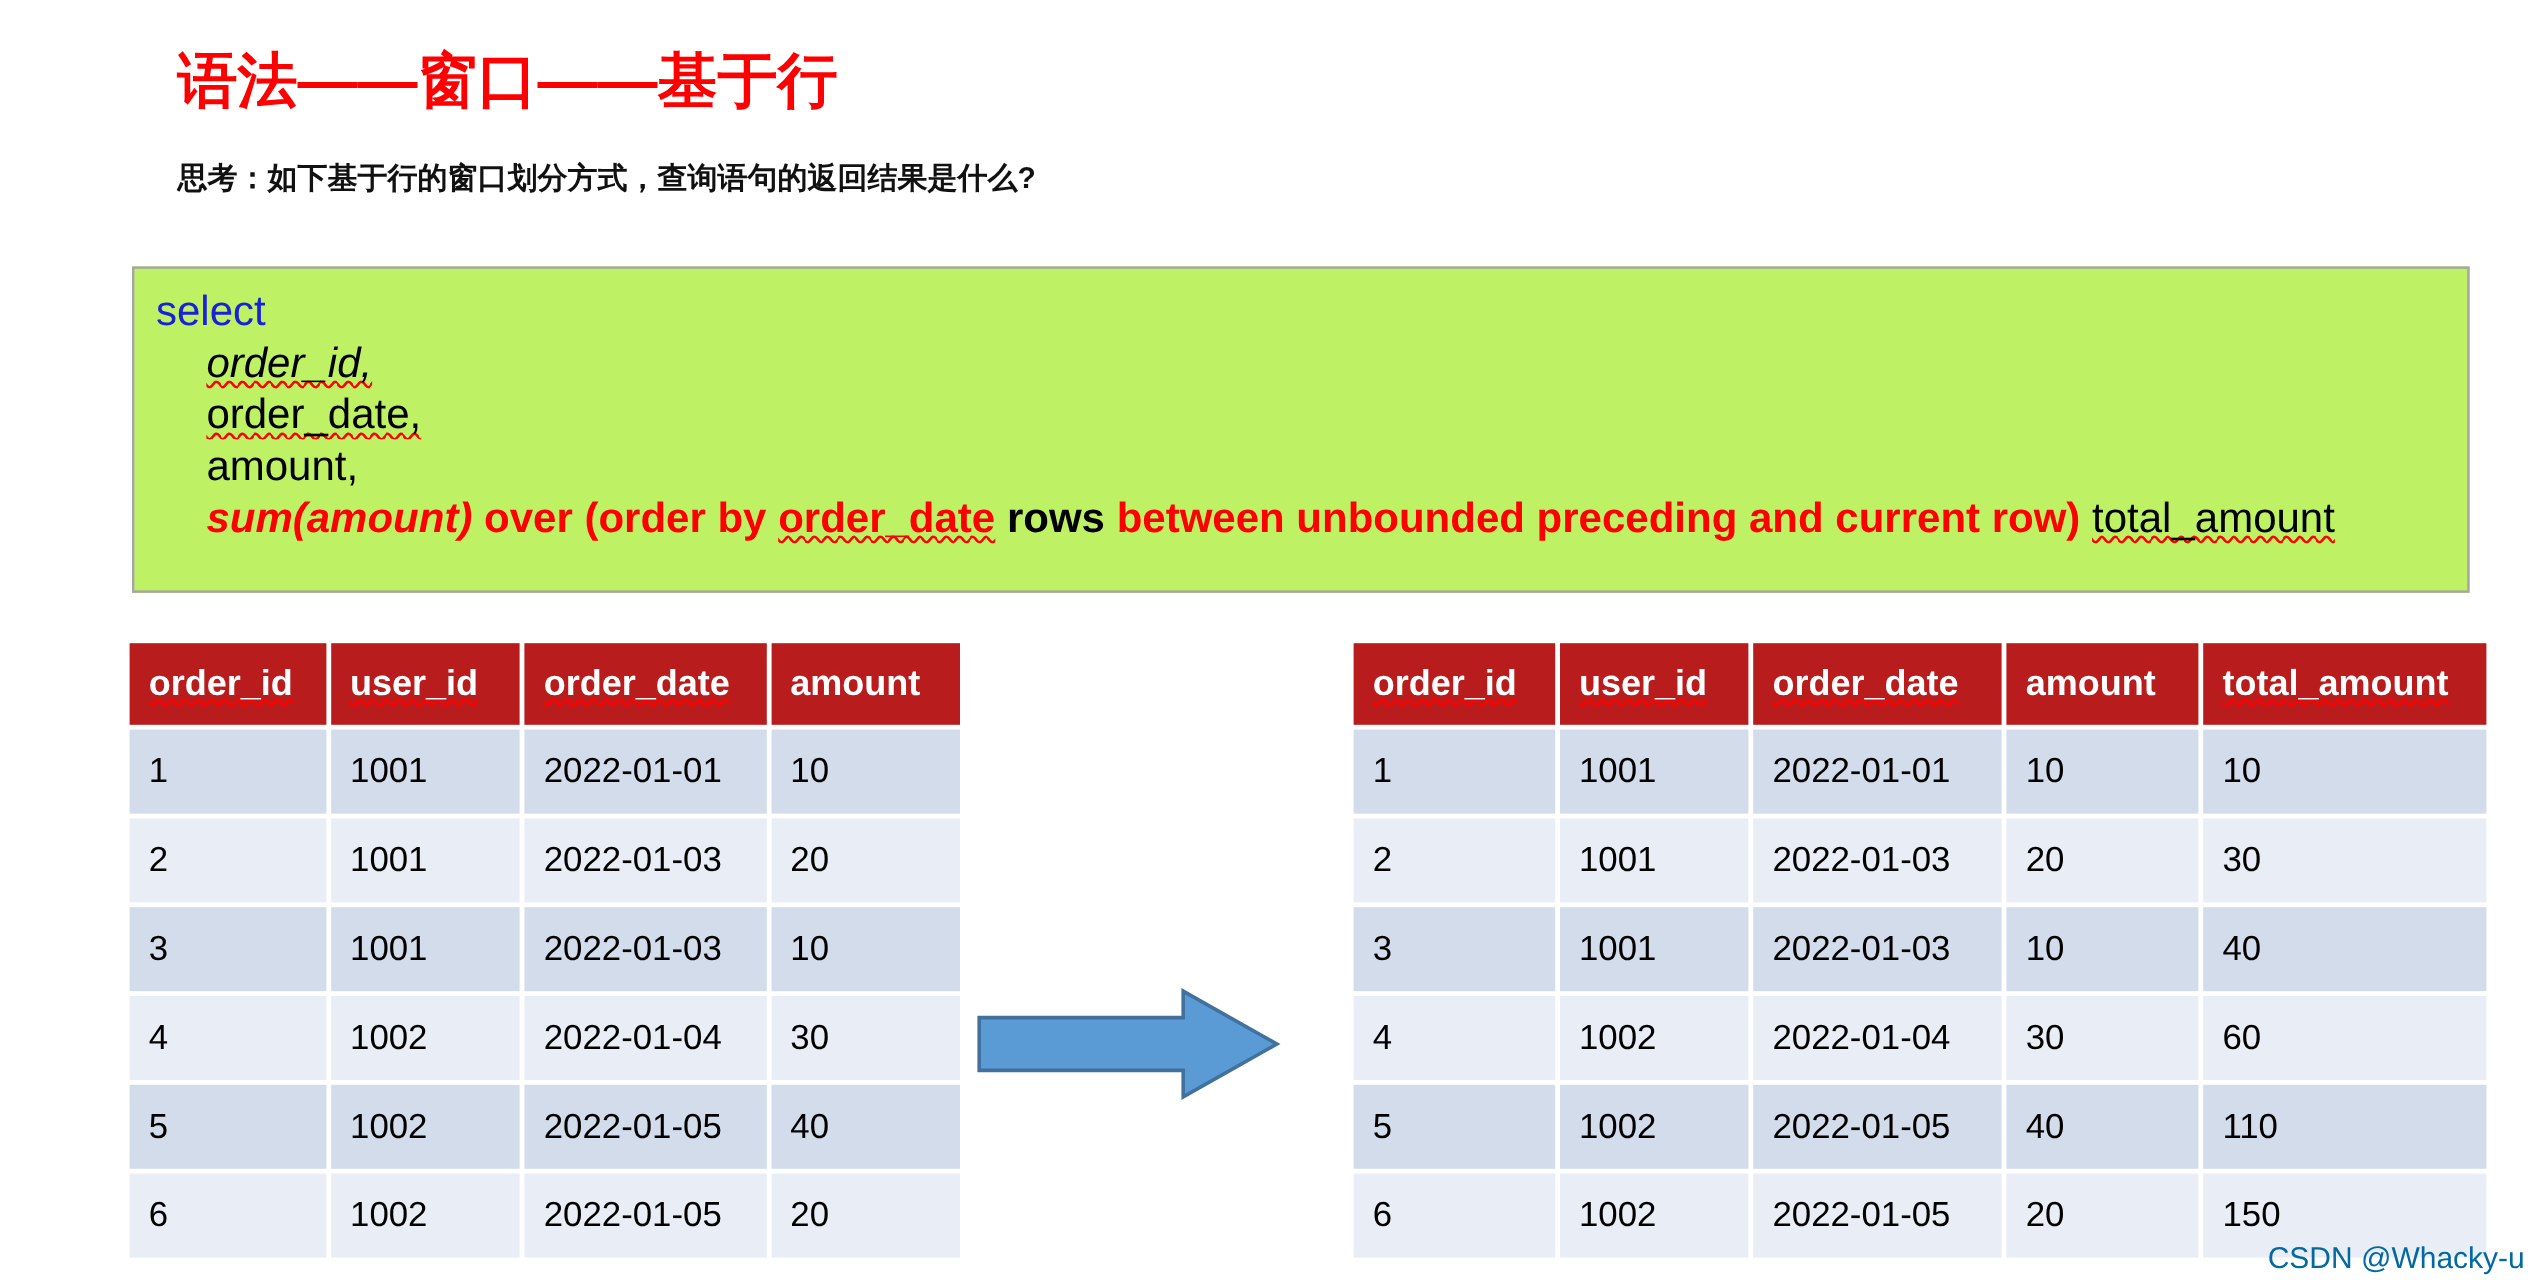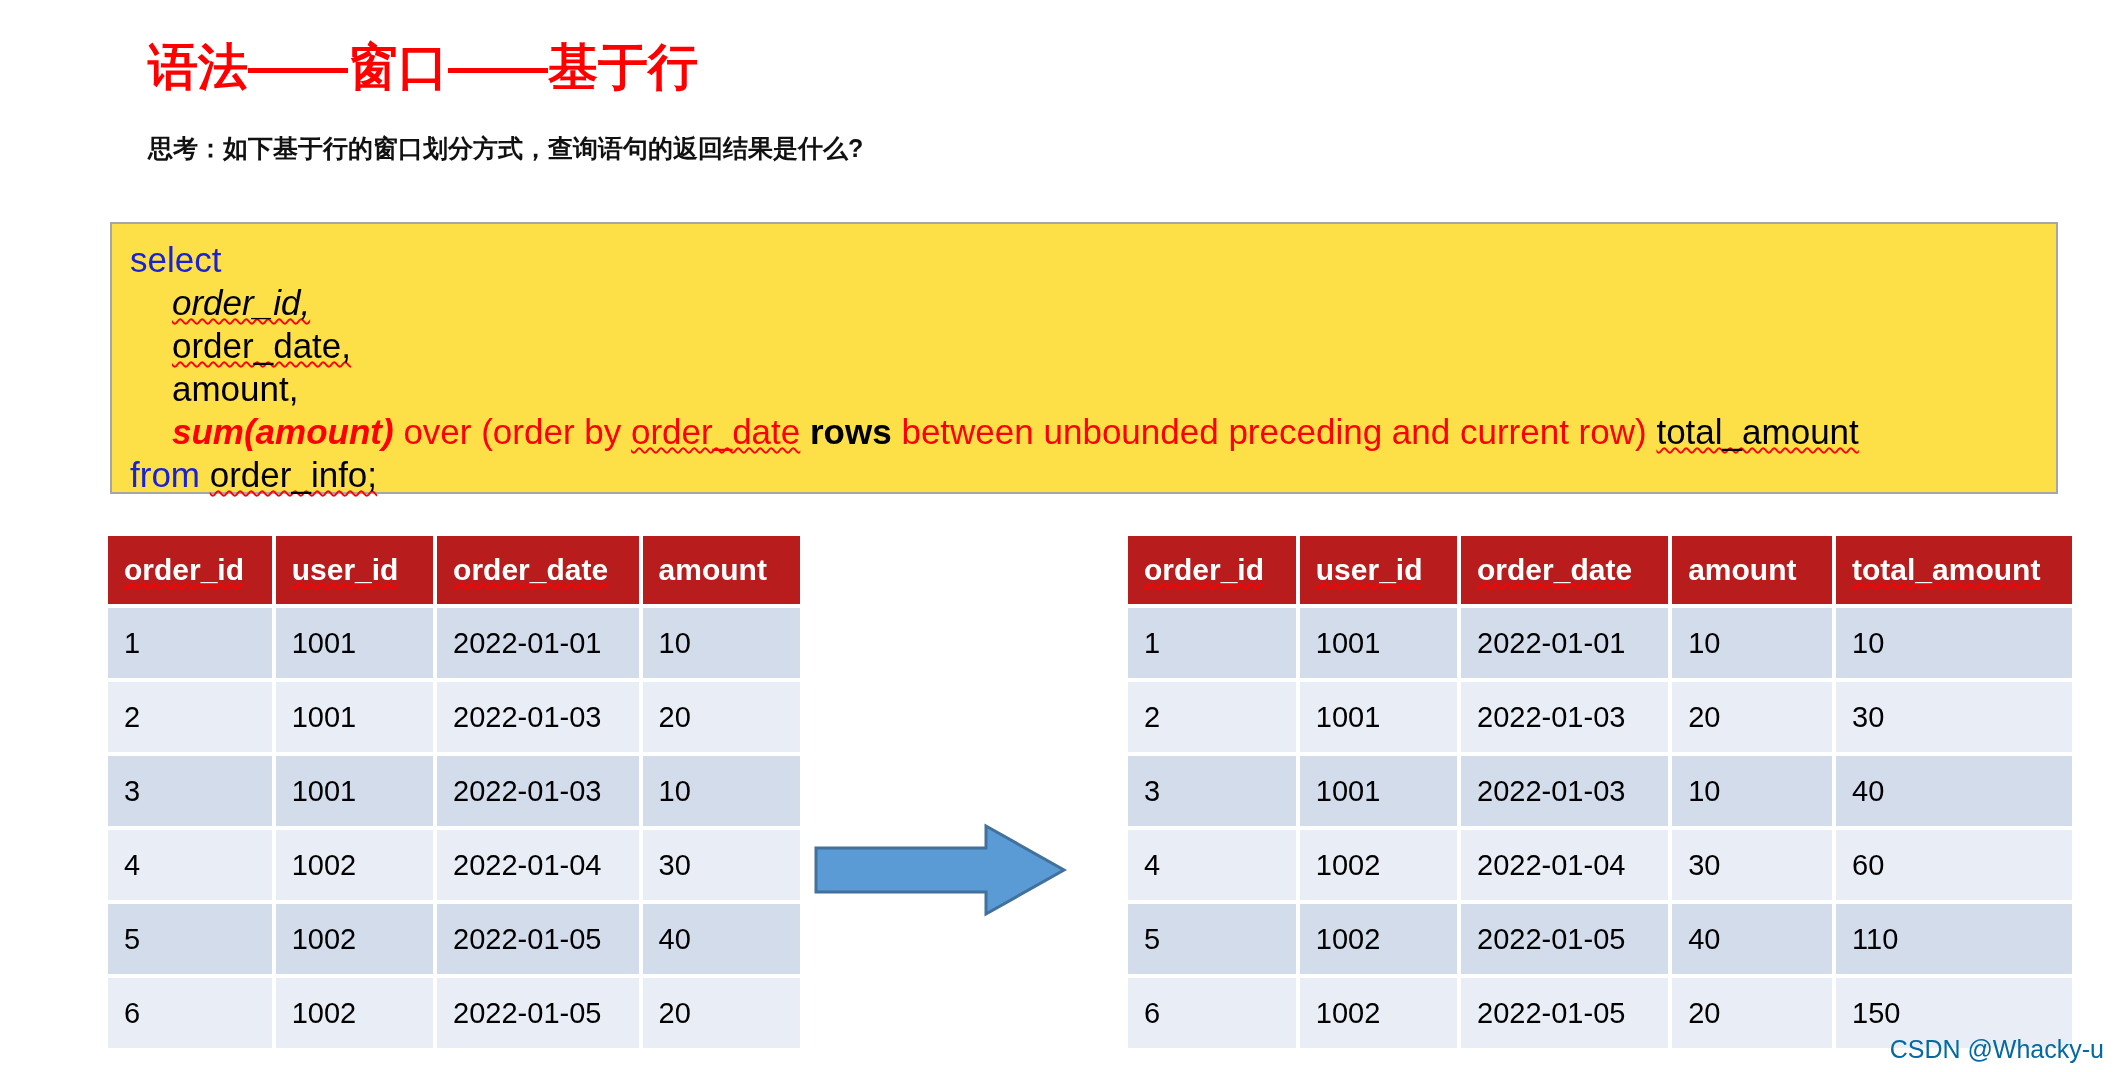--- a/index.html
+++ b/index.html
@@ -40,33 +40,33 @@
 
   
   #code-box {
     position: absolute;
     left: 110px;
     top: 222px;
     width: 1948px;
     height: 272px;
     border: 2px solid #A6A6A6;
     box-sizing: border-box;
-    background: #fde047;
+    background: #bef264;
     padding: 14px 18px 0 18px;
   }
   .code-line {
     font-size: 35px;
     line-height: 43px;
     color: #000000;
     white-space: nowrap;
   }
   .indent { padding-left: 42px; }
   .kw-blue { color: #1A22D6; }
   .ital { font-style: italic; }
-  .red-bold { color: #FF0000; font-weight: normal; }
+  .red-bold { color: #FF0000; font-weight: bold; }
   .red-bold-ital { color: #FF0000; font-weight: bold; font-style: italic; }
   .blk-bold { color: #000000; font-weight: bold; }
 
   
   .squiggle {
     text-decoration: underline wavy #FF0000;
     text-decoration-skip-ink: none;
     text-underline-offset: 3px;
     text-decoration-thickness: 1.5px;
   }
@@ -137,23 +137,20 @@
     <span class="ital squiggle">order_id,</span>
   </div>
   <div class="code-line indent">
     <span class="squiggle">order_date,</span>
   </div>
   <div class="code-line indent">
     <span>amount,</span>
   </div>
   <div class="code-line indent">
     <span class="red-bold-ital">sum(amount)</span><span class="red-bold"> over (order by </span><span class="red-bold squiggle">order_date</span><span class="blk-bold">&nbsp;</span><span class="blk-bold">rows</span><span class="red-bold">&nbsp;</span><span class="red-bold">between unbounded preceding and current row)</span><span>&nbsp;</span><span class="squiggle">total_amount</span>
-  </div>
-  <div class="code-line">
-    <span class="kw-blue">from</span><span>&nbsp;</span><span class="squiggle">order_info;</span>
   </div>
 </div>
 
 <table id="table-left" class="data-table">
   <colgroup>
     <col style="width:130px">
       <col style="width:125px">
       <col style="width:160px">
       <col style="width:125px">
   </colgroup>

